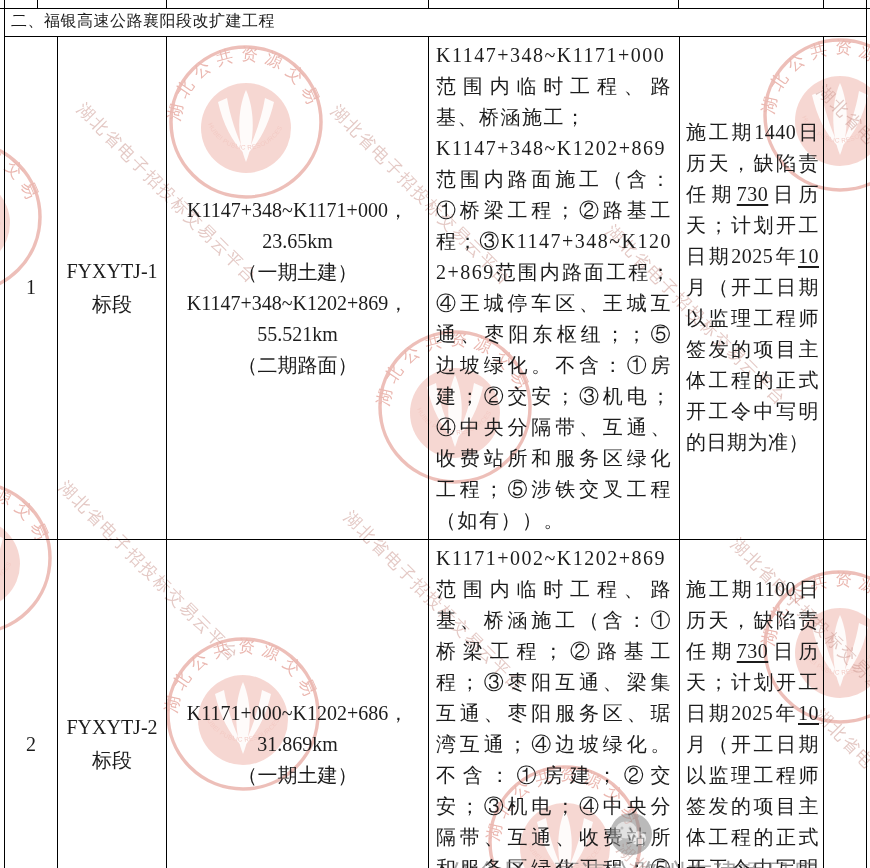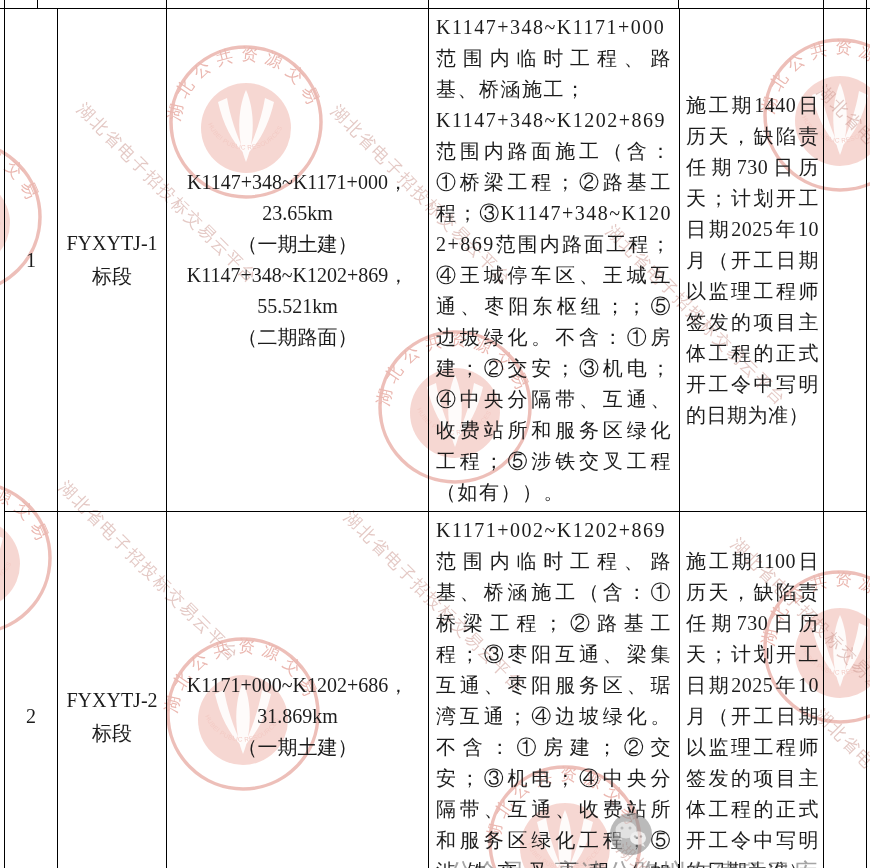--- a/index.html
+++ b/index.html
@@ -26,21 +26,21 @@
   td.c-scope{
     font-size:20px; line-height:31px; padding:3px 7px;
     text-align:justify; text-align-last:left; word-break:break-all;
     white-space:pre-line; letter-spacing:1.5px;
   }
   td.c-period{
     font-size:20px; line-height:31px; padding:3px 4px 3px 6px;
     text-align:justify; text-align-last:left; word-break:break-all; letter-spacing:.5px;
   }
   td.c-empty{background:transparent;}
-  .useg{text-underline-offset:3px;margin-top:12px;}
+  .useg{text-decoration:underline; text-underline-offset:3px;margin-top:12px;}
   
   .watermark-layer{position:absolute; inset:0; z-index:0; pointer-events:none;}
   .wm-seal{position:absolute; opacity:.55;}
   .wm-diag{
     position:absolute; transform:rotate(45deg); transform-origin:0 0;
     font-size:17px; letter-spacing:2px; color:rgba(202,148,140,.5); white-space:nowrap;
   }
   .footer-wm{
     position:absolute; left:448px; top:812px; z-index:2; display:flex; align-items:center;
     pointer-events:none;
@@ -126,20 +126,23 @@
   <table class="tbl">
     <colgroup>
       <col style="width:53px">
         <col style="width:109px">
         <col style="width:262px">
       <col style="width:251px">
         <col style="width:144px">
         <col style="width:43px">
     </colgroup>
     <tbody>
+        <tr class="hdr" style="height:28px">
+      <td class="c-title" colspan="6">二、福银高速公路襄阳段改扩建工程</td>
+    </tr>
     <tr style="height:479px">
       <td class="c-no">1</td>
       <td class="c-bid">FYXYTJ-1标段</td>
       <td class="c-range">K1147+348~K1171+000，
 23.65km
 （一期土建）
 K1147+348~K1202+869，
 55.521km
 （二期路面）</td>
       <td class="c-scope">K1147+348~K1171+000范围内临时工程、路基、桥涵施工；

